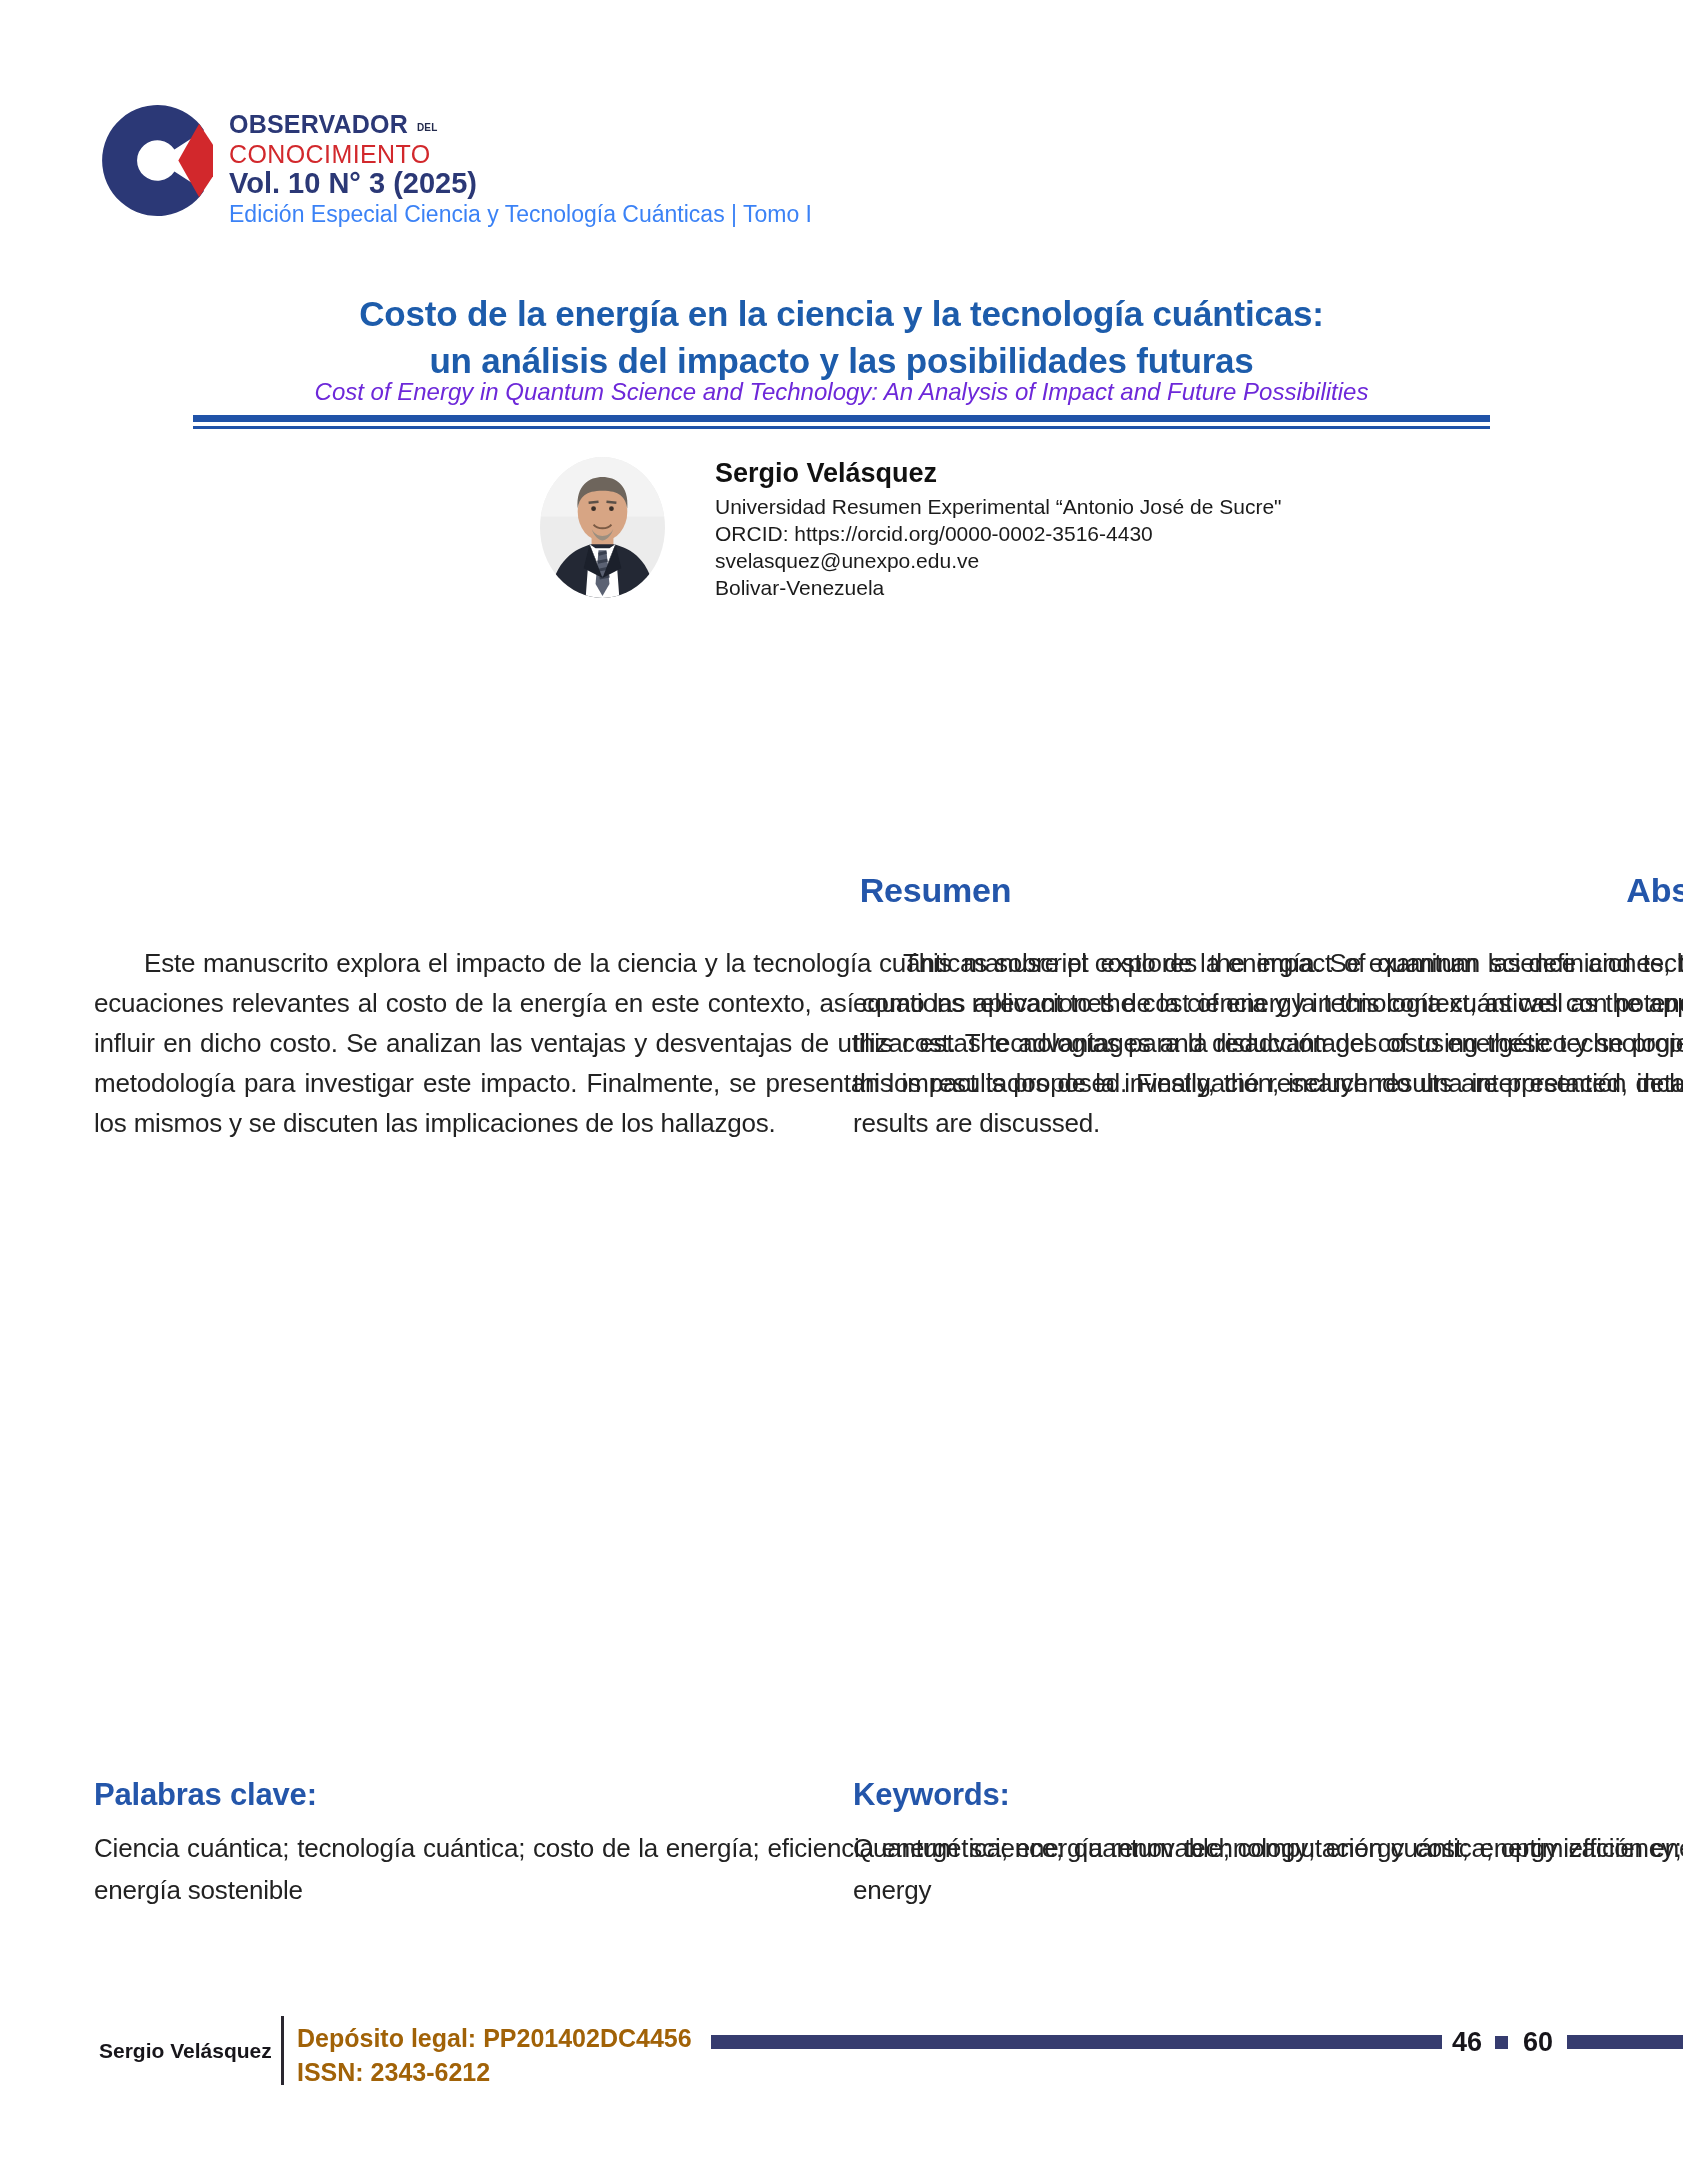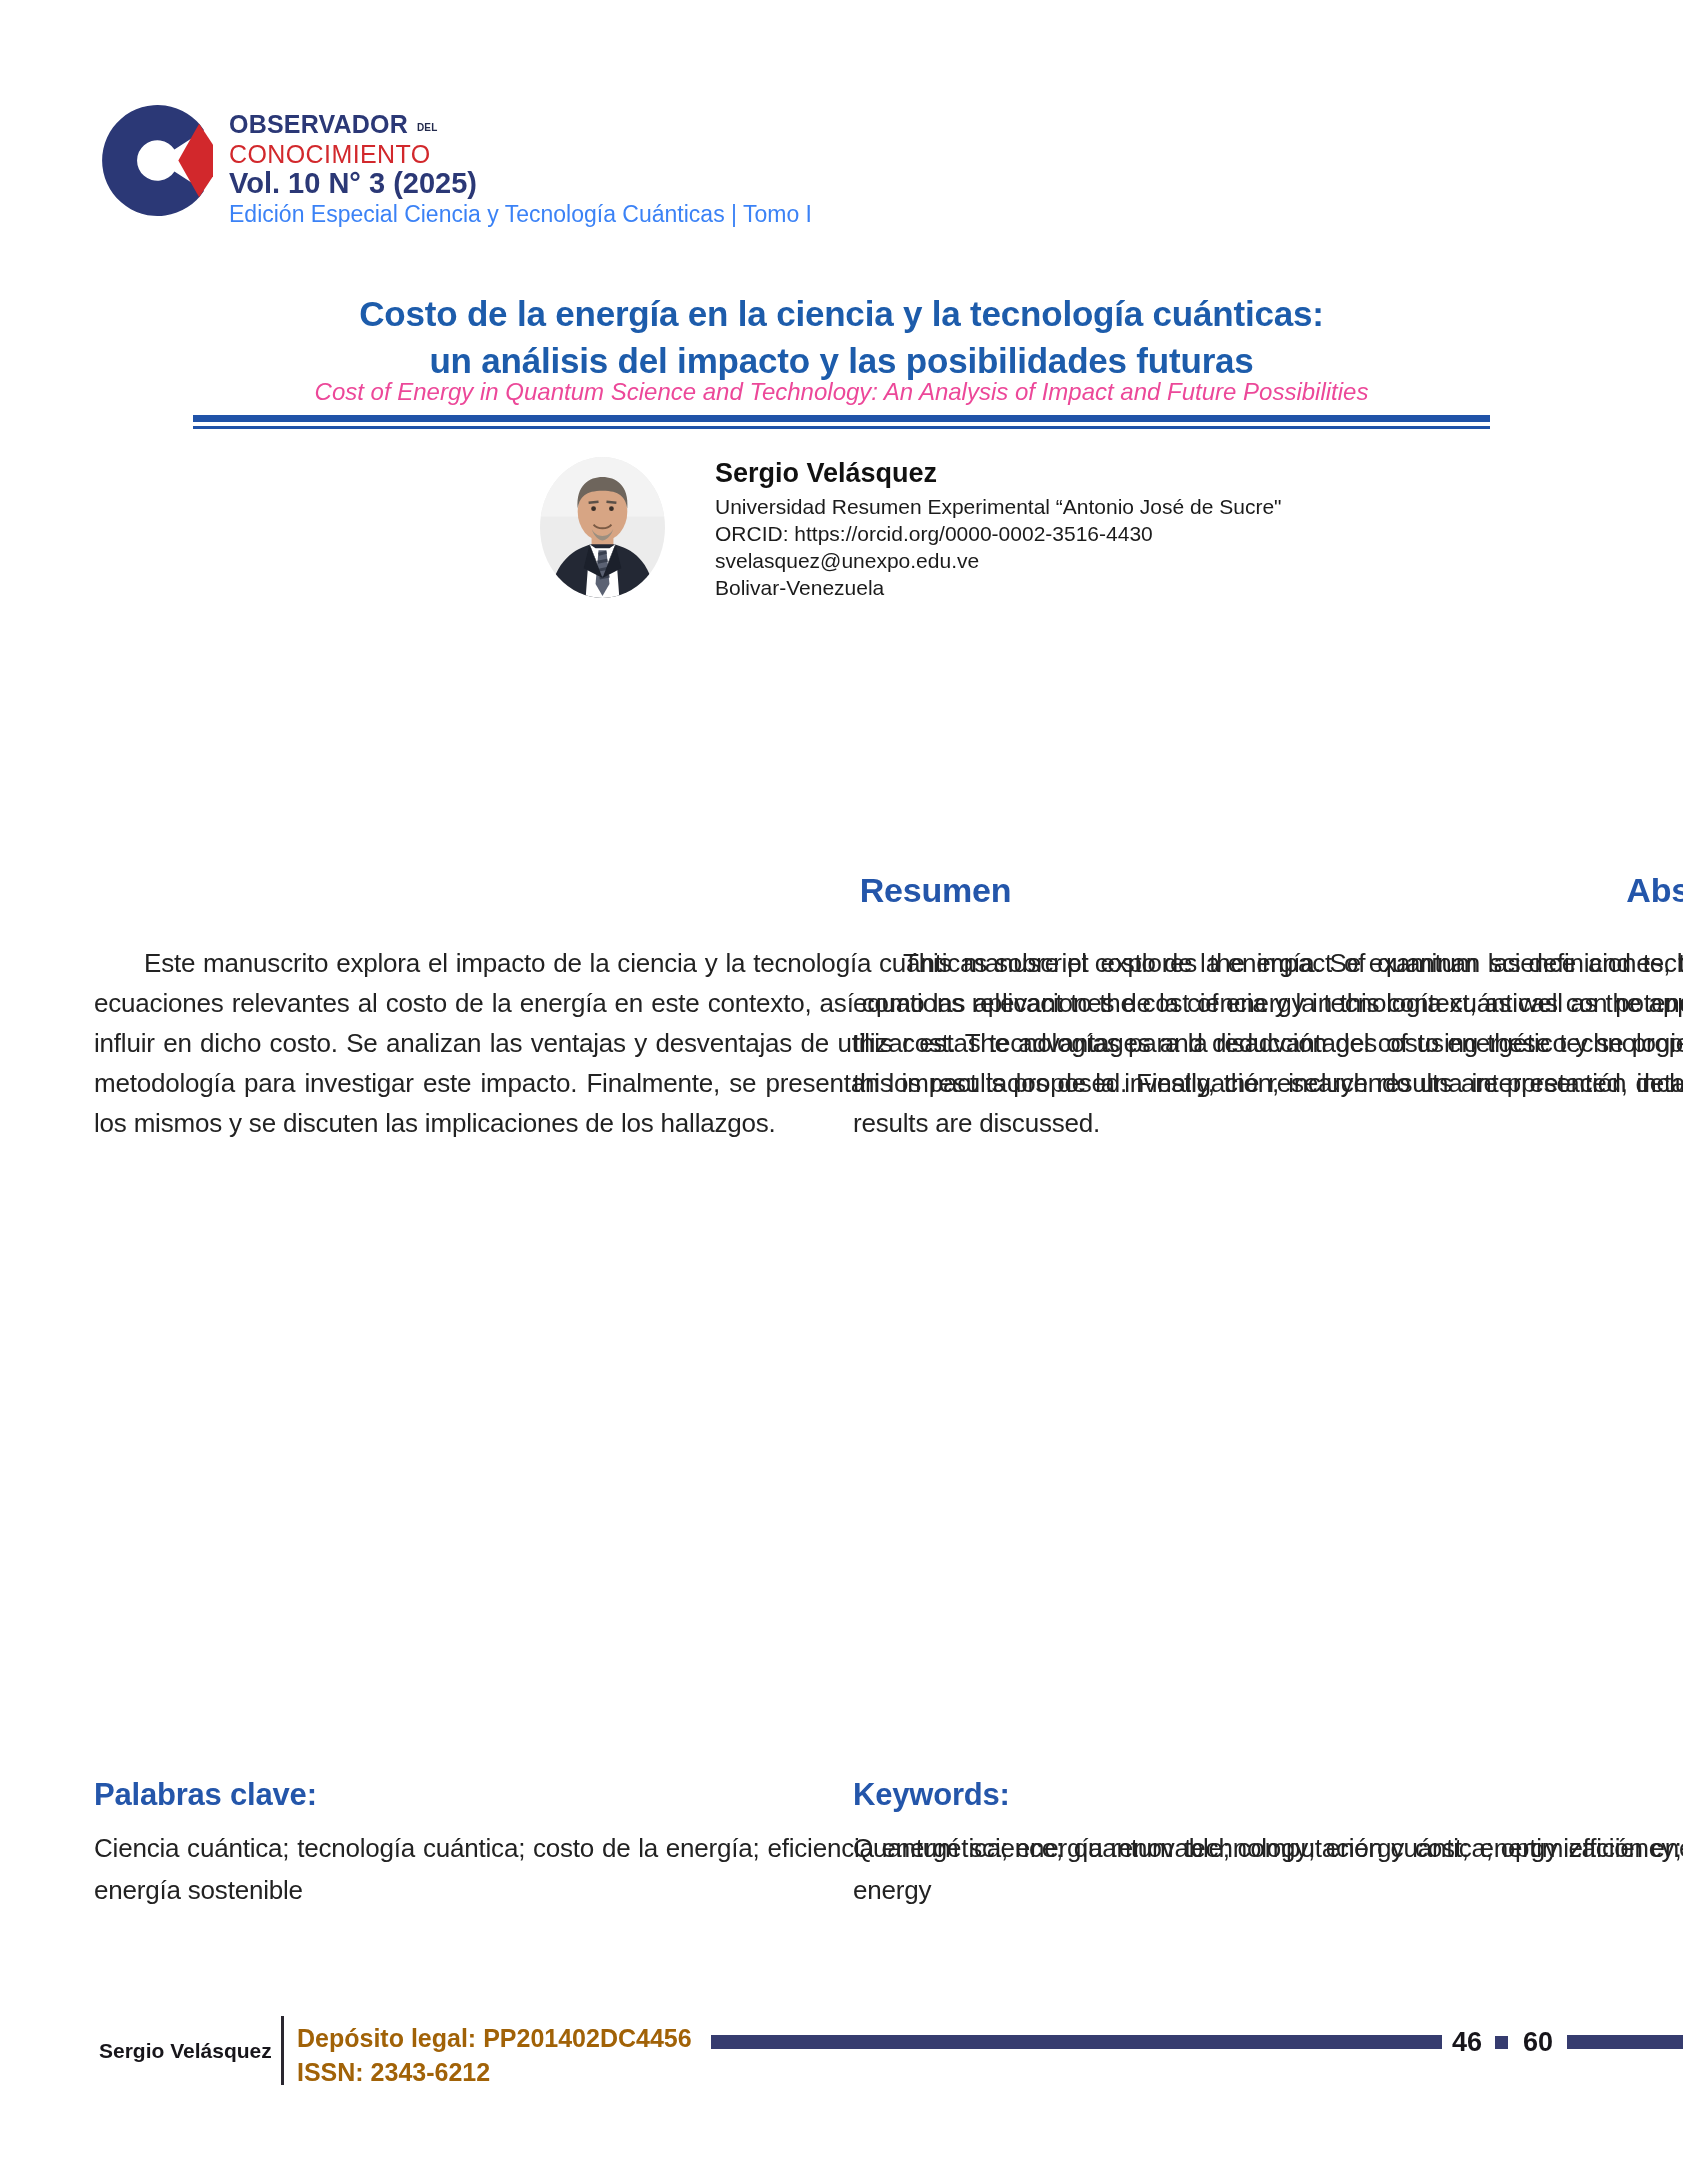--- a/index.html
+++ b/index.html
@@ -20,21 +20,21 @@
   .logo-line3{font-size:29px;font-weight:700;color:#2b3876;line-height:31px;}
   .logo-line4{font-size:23px;font-weight:500;color:#3b82f6;line-height:30px;}
   
   .title{
     position:absolute;left:0;top:290px;width:1683px;
     text-align:center;color:#1d5cab;font-weight:700;
     font-size:35px;line-height:47px;letter-spacing:-0.2px;
   }
   .subtitle{
     position:absolute;left:0;top:378px;width:1683px;
-    text-align:center;font-style:italic;font-size:24px;color:#ec4899;
+    text-align:center;font-style:italic;font-size:24px;color:#6d28d9;
   }
   .rule-wrap{position:absolute;left:193px;top:415px;width:1297px;}
   .rule-thick{height:7px;background:#2053a8;}
   .rule-thin{height:3px;background:#2053a8;margin-top:4px;}
   
   .author-photo{position:absolute;left:540px;top:457px;width:125px;height:141px;}
   .author-info{position:absolute;left:715px;top:456px;color:#1b1b1b;}
   .author-name{font-size:27px;font-weight:700;color:#111;line-height:34px;margin-bottom:3px;}
   .author-line{font-size:21px;line-height:27px;color:#1b1b1b;text-decoration:none;display:block;}
   

